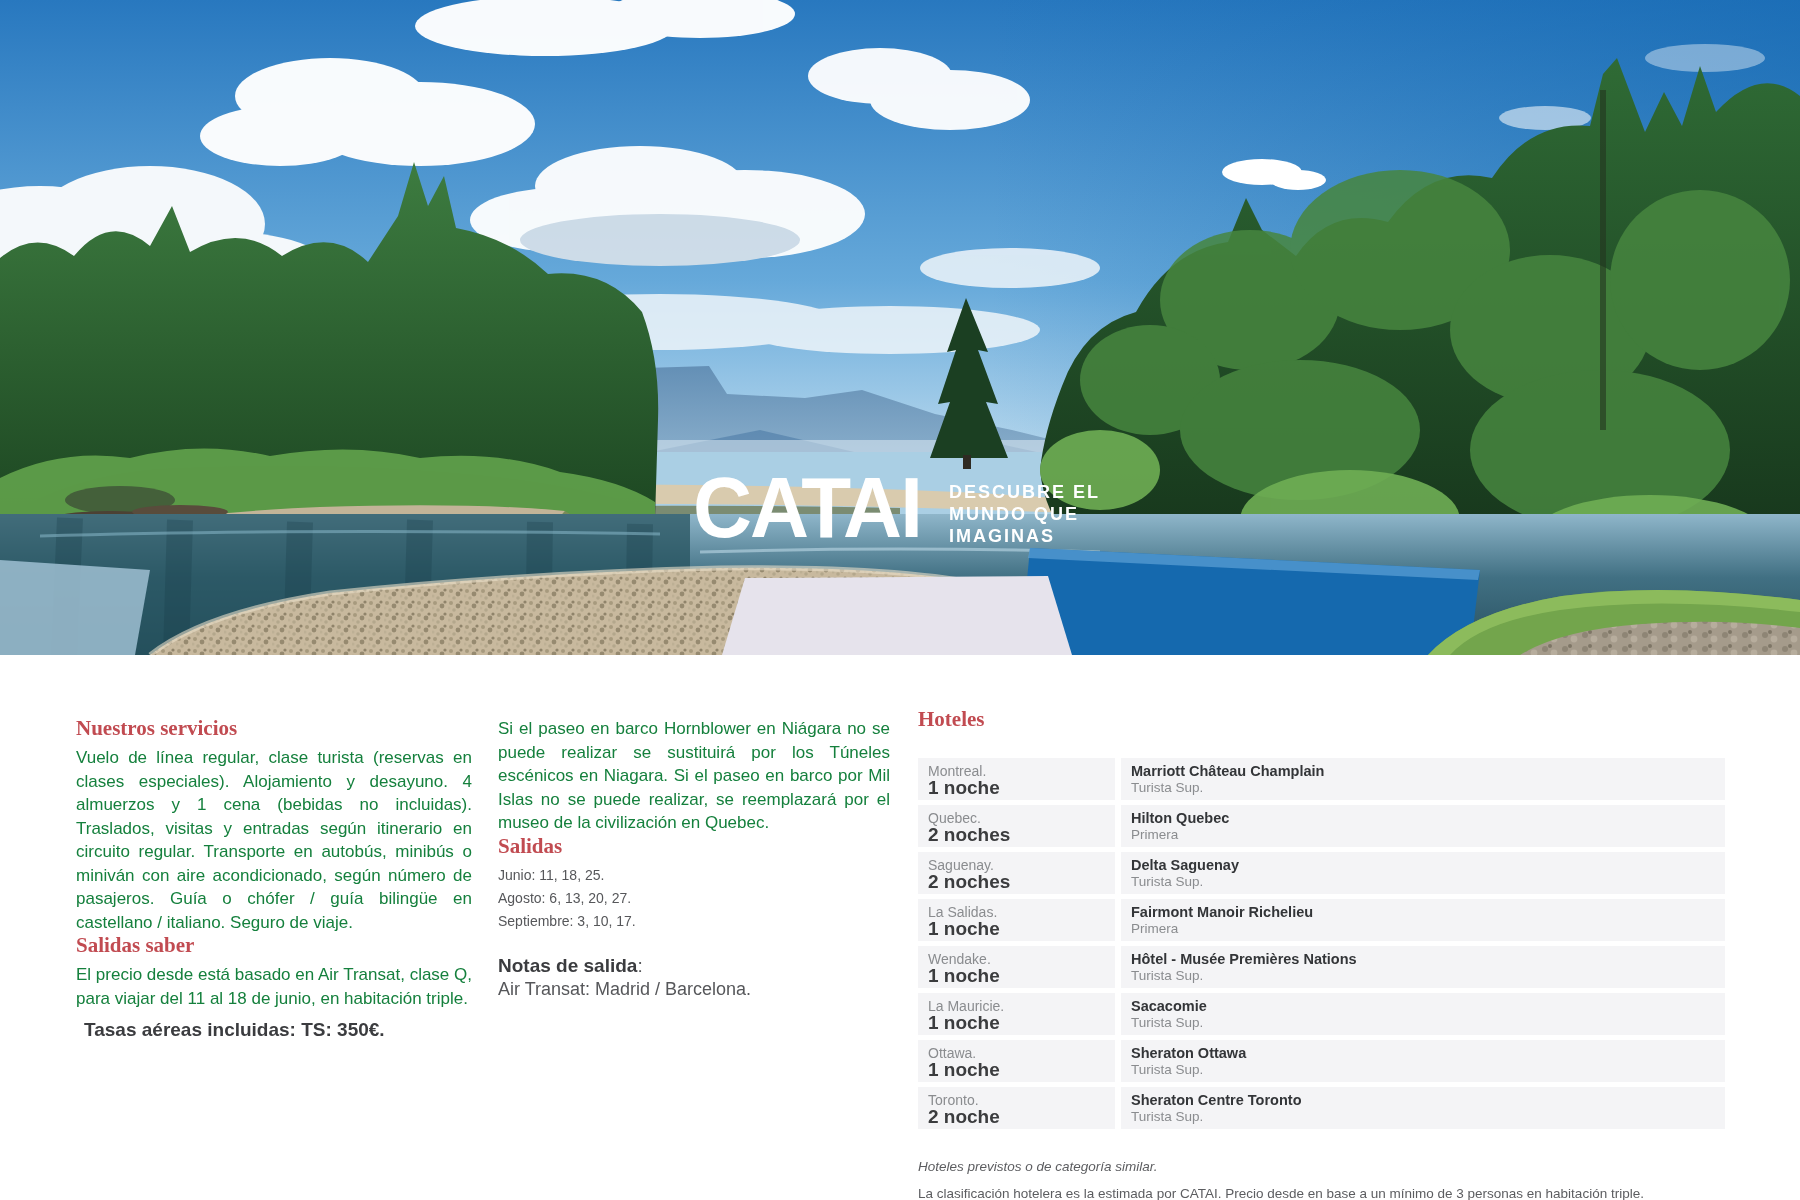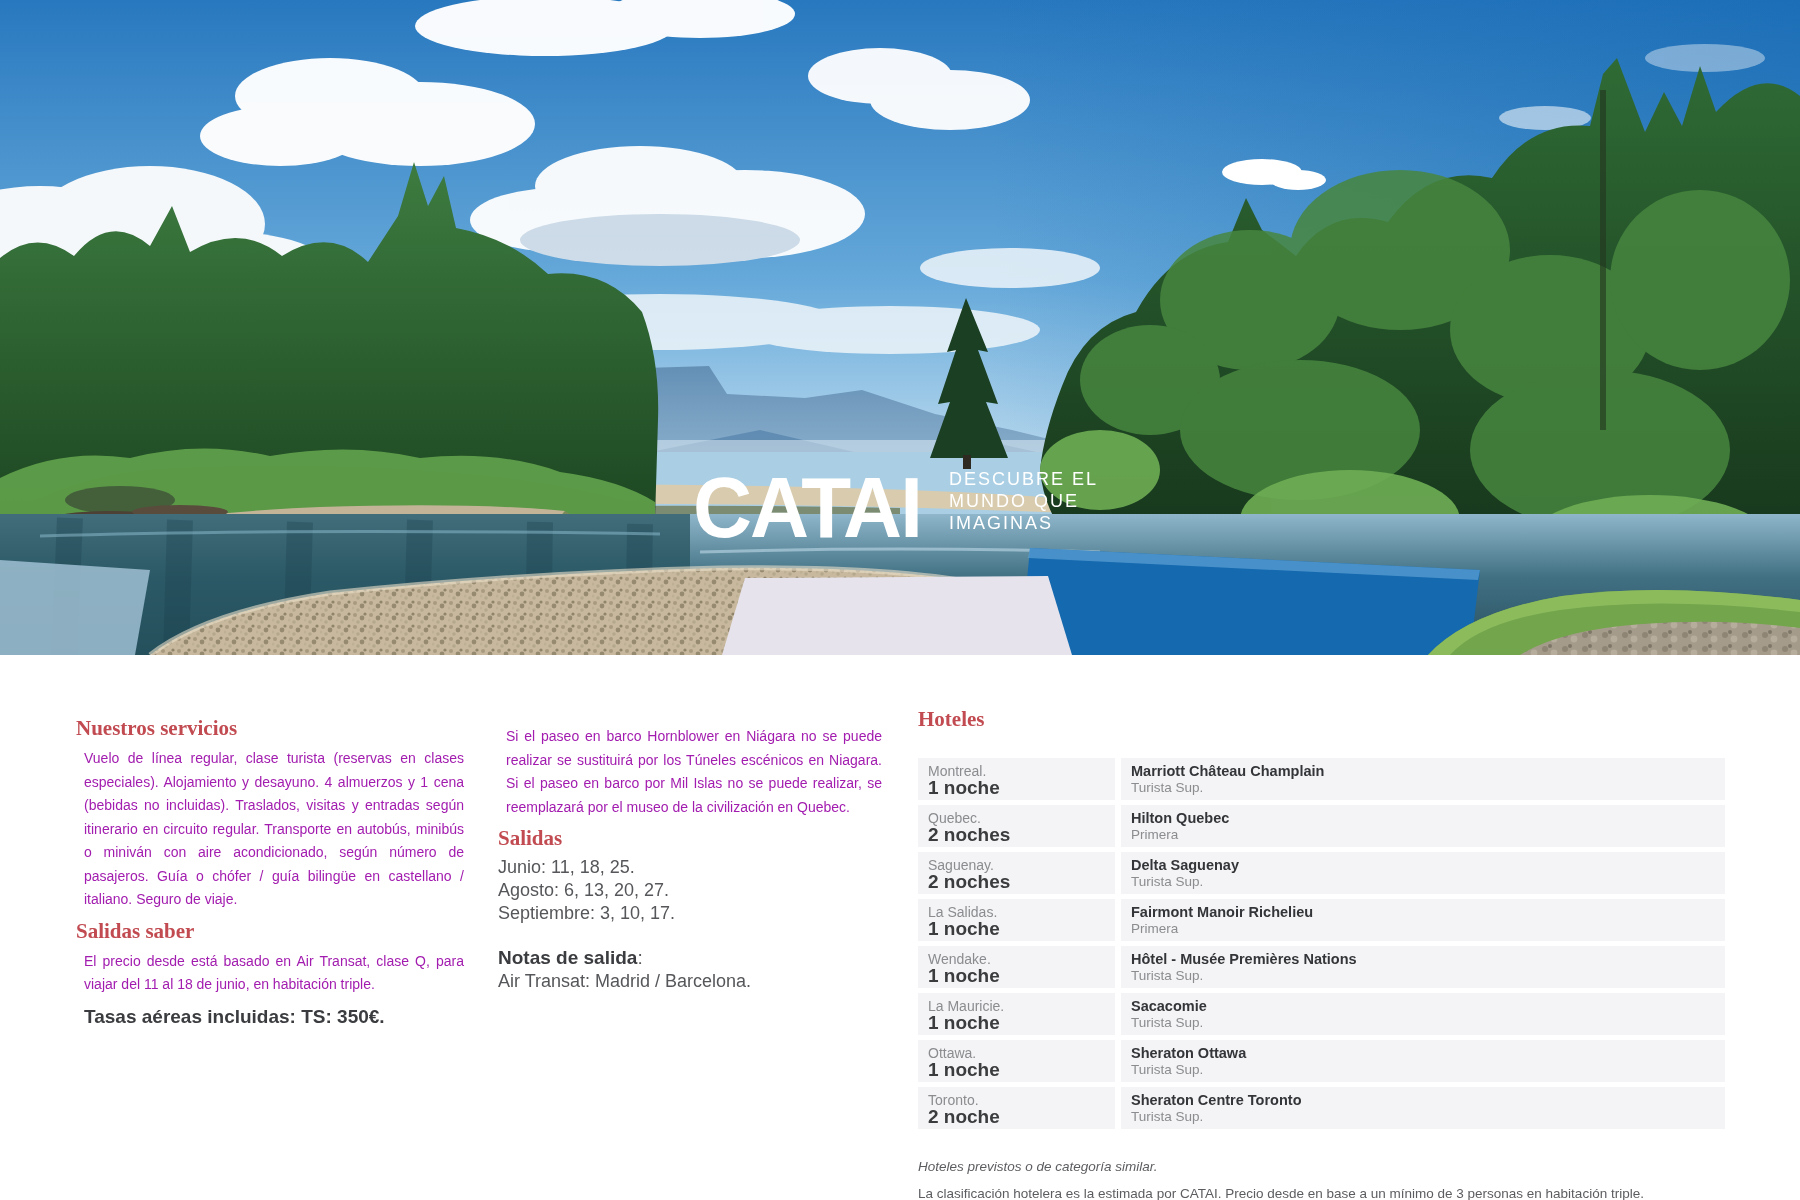--- a/index.html
+++ b/index.html
@@ -4,33 +4,33 @@
 <style>
   html,body{margin:0;padding:0;background:#ffffff;}
   .page{position:relative;width:1800px;height:1200px;background:#ffffff;overflow:hidden;
         font-family:"Liberation Sans",sans-serif;}
   
   .hero{position:absolute;left:0;top:0;width:1800px;height:655px;}
   .hero svg{position:absolute;left:0;top:0;display:block;}
   .logo{position:absolute;left:693px;top:468px;display:flex;color:#ffffff;}
   .logo-brand{font-size:86px;font-weight:bold;line-height:78px;letter-spacing:-2px;
               transform:scaleX(.95);transform-origin:left top;}
-  .logo-tagline{margin-left:16px;font-size:18px;font-weight:normal;
+  .logo-tagline{margin-left:16px;margin-top:13px;font-size:18px;font-weight:bold;
                 letter-spacing:2px;line-height:22px;}
   
   .col{position:absolute;}
   .col-services{left:76px;top:717px;width:396px;}
   .col-middle{left:498px;top:717px;width:392px;}
   .col-hotels{left:918px;top:708px;width:807px;}
   h3.red{font-family:"Liberation Serif",serif;font-weight:bold;color:#c14b51;
          font-size:21px;line-height:22px;margin:0 0 7px 0;}
-  .body-text{color:#a21caf;font-size:14px;line-height:23.5px;text-align:justify;margin:8px;}
+  .body-text{color:#15803d;font-size:17px;line-height:23.5px;text-align:justify;margin:0;}
   .mt{margin-top:18px;}
   .bold-dark{color:#3b3c3f;font-weight:bold;font-size:19px;line-height:24px;margin:8px;}
-  .date-line{color:#56575a;font-size:18px;line-height:23px;}
+  .date-line{color:#56575a;font-size:14px;line-height:23px;}
   .notas{margin-top:22px;}
   .notas .label{color:#3b3c3f;font-weight:bold;font-size:19px;}
   .notas .colon{color:#56575a;font-size:19px;}
   .notas .line{color:#56575a;font-size:18px;line-height:24px;}
   
   .hotel-rows{margin-top:28px;}
   .hotel-row{display:flex;margin-bottom:5px;}
   .cell{background:#f4f4f6;padding:5px 12px 4px 10px;box-sizing:border-box;}
   .cell.city{width:197px;margin-right:6px;}
   .cell.hotel{flex:1;}

